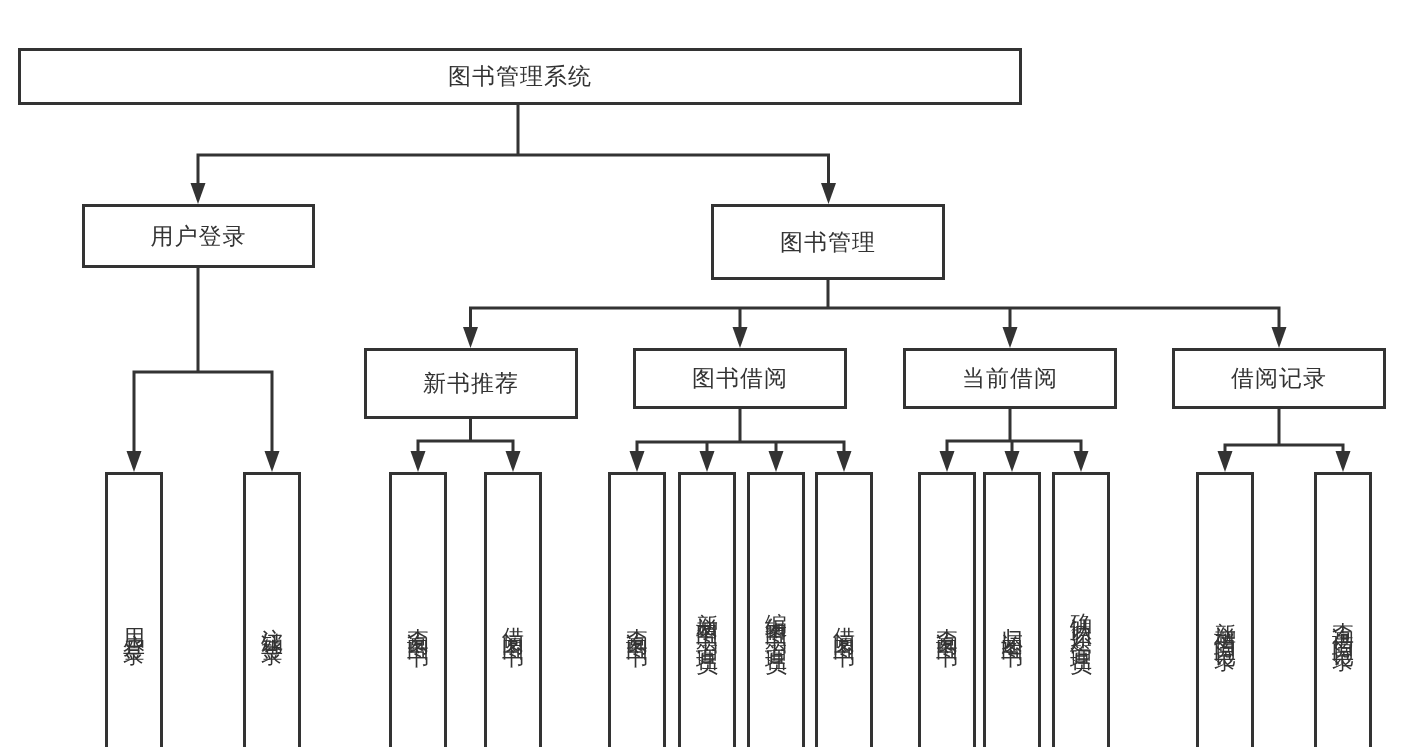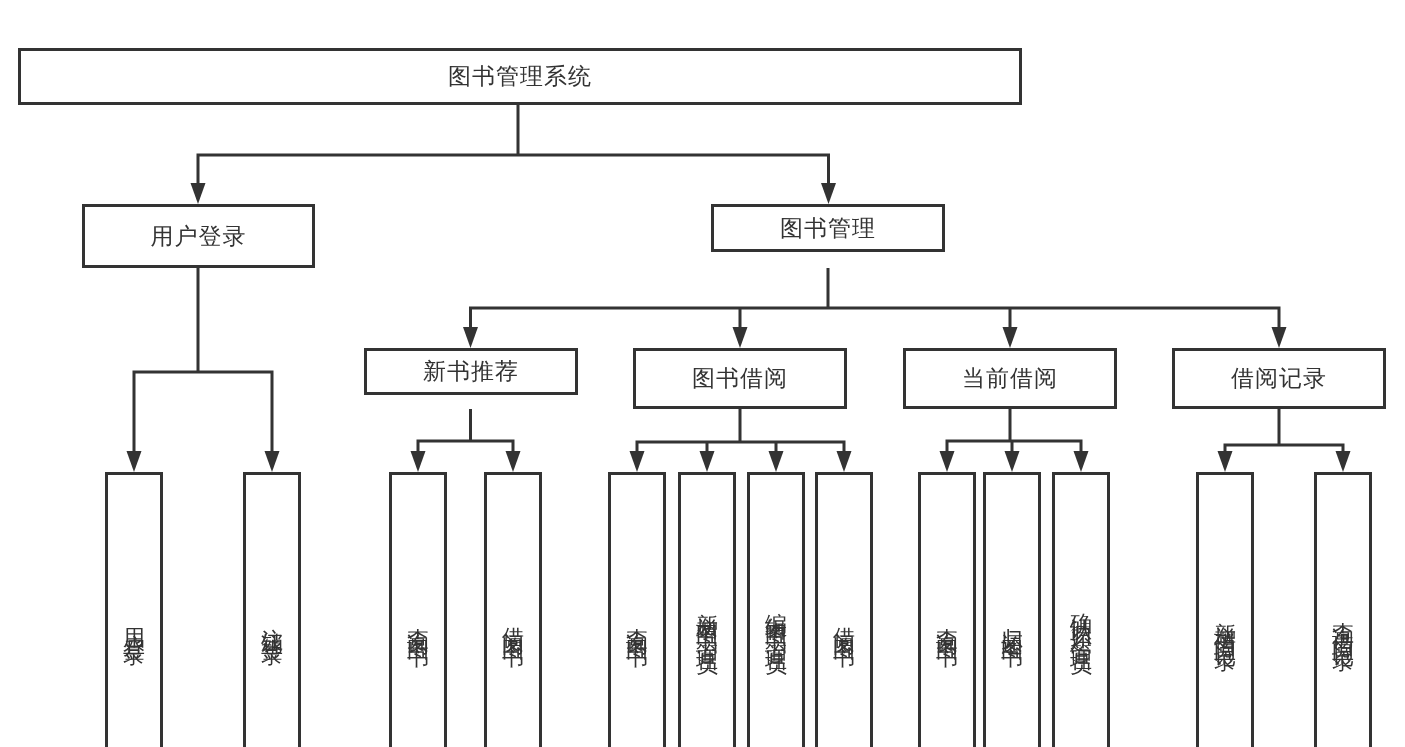--- a/index.html
+++ b/index.html
@@ -119,23 +119,23 @@
         <path fill="none" d="M1279 374 L1279 411.5 M1223.5 410 L1344.5 410 M1225 410 L1225 418 M1343 410 L1343 418"></path>
         <polygon stroke="none" points="1225,437 1217.5,416 1232.5,416"></polygon>
         <polygon stroke="none" points="1343,437 1335.5,416 1350.5,416"></polygon>
       </g>
     </g>
   </svg>
 
   <div class="hbox" style="left:18px; top:13px; width:1004px; height:57px;">图书管理系统</div>
 
   <div class="hbox" style="left:82px; top:169px; width:233px; height:64px;">用户登录</div>
-  <div class="hbox" style="left:711px; top:169px; width:234px; height:48px;">图书管理</div>
+  <div class="hbox" style="left:711px; top:169px; width:234px; height:76px;">图书管理</div>
 
-  <div class="hbox" style="left:364px; top:313px; width:214px; height:47px;">新书推荐</div>
+  <div class="hbox" style="left:364px; top:313px; width:214px; height:71px;">新书推荐</div>
   <div class="hbox" style="left:903px; top:313px; width:214px; height:61px;">当前借阅</div>
   <div class="hbox" style="left:633px; top:313px; width:214px; height:61px;">图书借阅</div>
   <div class="hbox" style="left:1172px; top:313px; width:214px; height:61px;text-align:center;">借阅记录</div>
 
   <div class="vbox" style="left:105px;">
     <span>用户登录</span>
   </div>
   <div class="vbox" style="left:243px;">
     <span>注销登录</span>
   </div>

